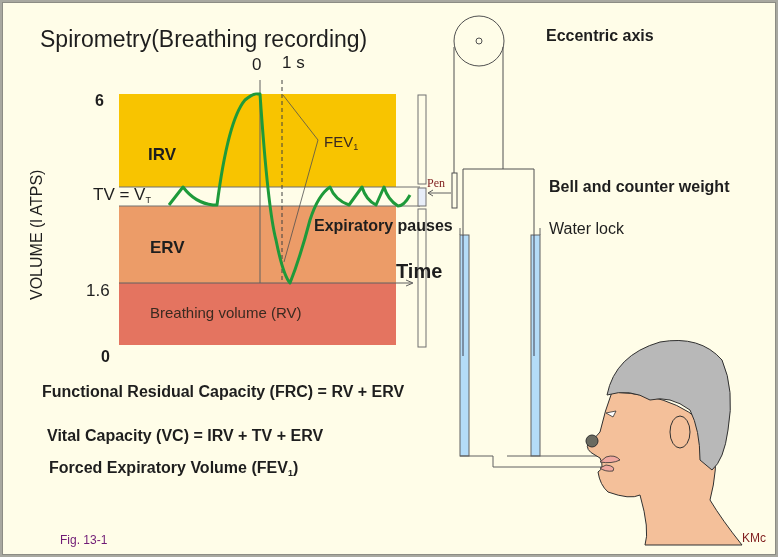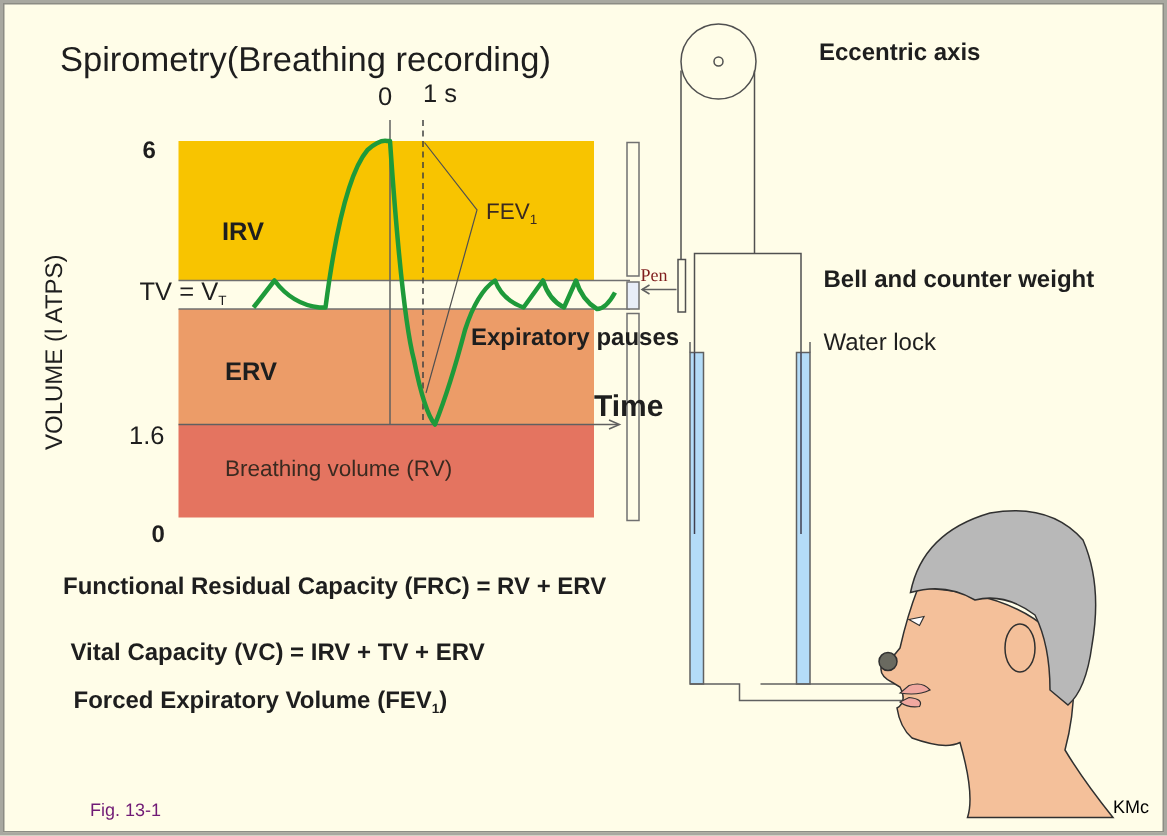--- a/index.html
+++ b/index.html
@@ -98,13 +98,13 @@
 <div class="txt" style="left:510px;top:27px;font-size:16px;font-weight:bold;margin-left:36px;">Eccentric axis</div>
 <div class="txt" style="left:427px;top:176px;font-size:12px;color:#7f1d1d;font-family:Liberation Serif, serif;">Pen</div>
 <div class="txt" style="left:549px;top:178px;font-size:16px;font-weight:bold;text-align:right;">Bell and counter weight</div>
 <div class="txt" style="left:549px;top:220px;font-size:16px;font-weight:normal;">Water lock</div>
 
 <div class="txt bold" style="left:42px;top:383px;font-size:16px;">Functional Residual Capacity (FRC) = RV + ERV</div>
 <div class="txt bold" style="left:47px;top:427px;font-size:16px;">Vital Capacity (VC) = IRV + TV + ERV</div>
 <div class="txt bold" style="left:49px;top:459px;font-size:16px;"><span>Forced Expiratory Volume (FEV</span><sub>1</sub><span>)</span></div>
 
 <div class="txt" style="left:24px;top:533px;font-size:12px;color:#701a75;margin-left:36px;">Fig. 13-1</div>
-<div class="txt" style="left:742px;top:531px;font-size:12px;color:#000000;">KMc</div>
+<div class="txt" style="left:742px;top:531px;font-size:12px;color:#7f1d1d;">KMc</div>
 
 </body></html>

